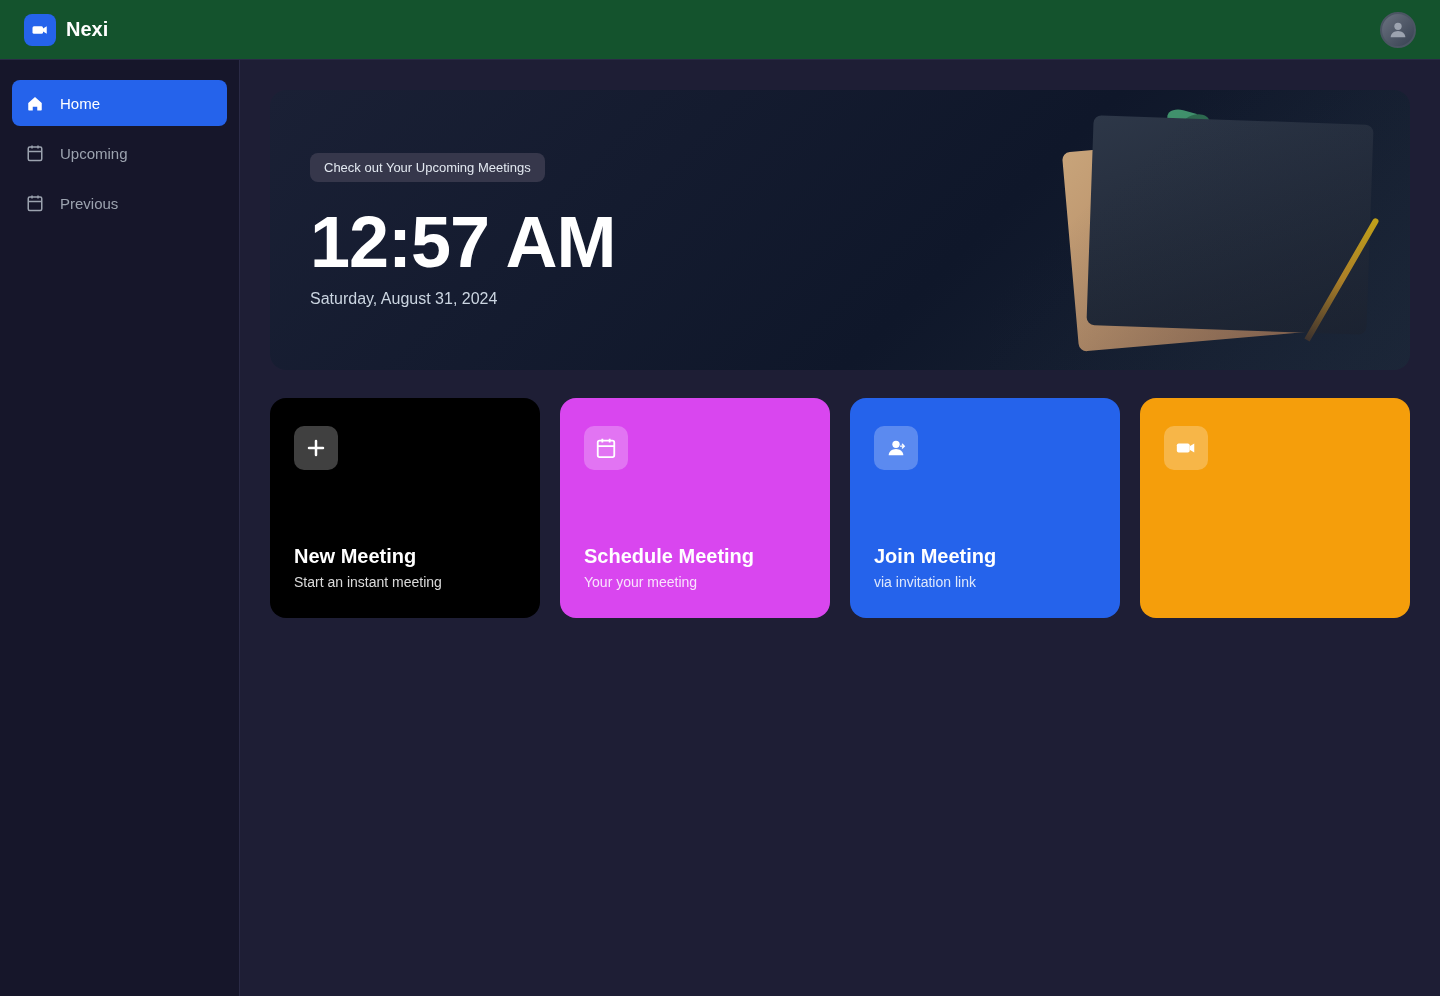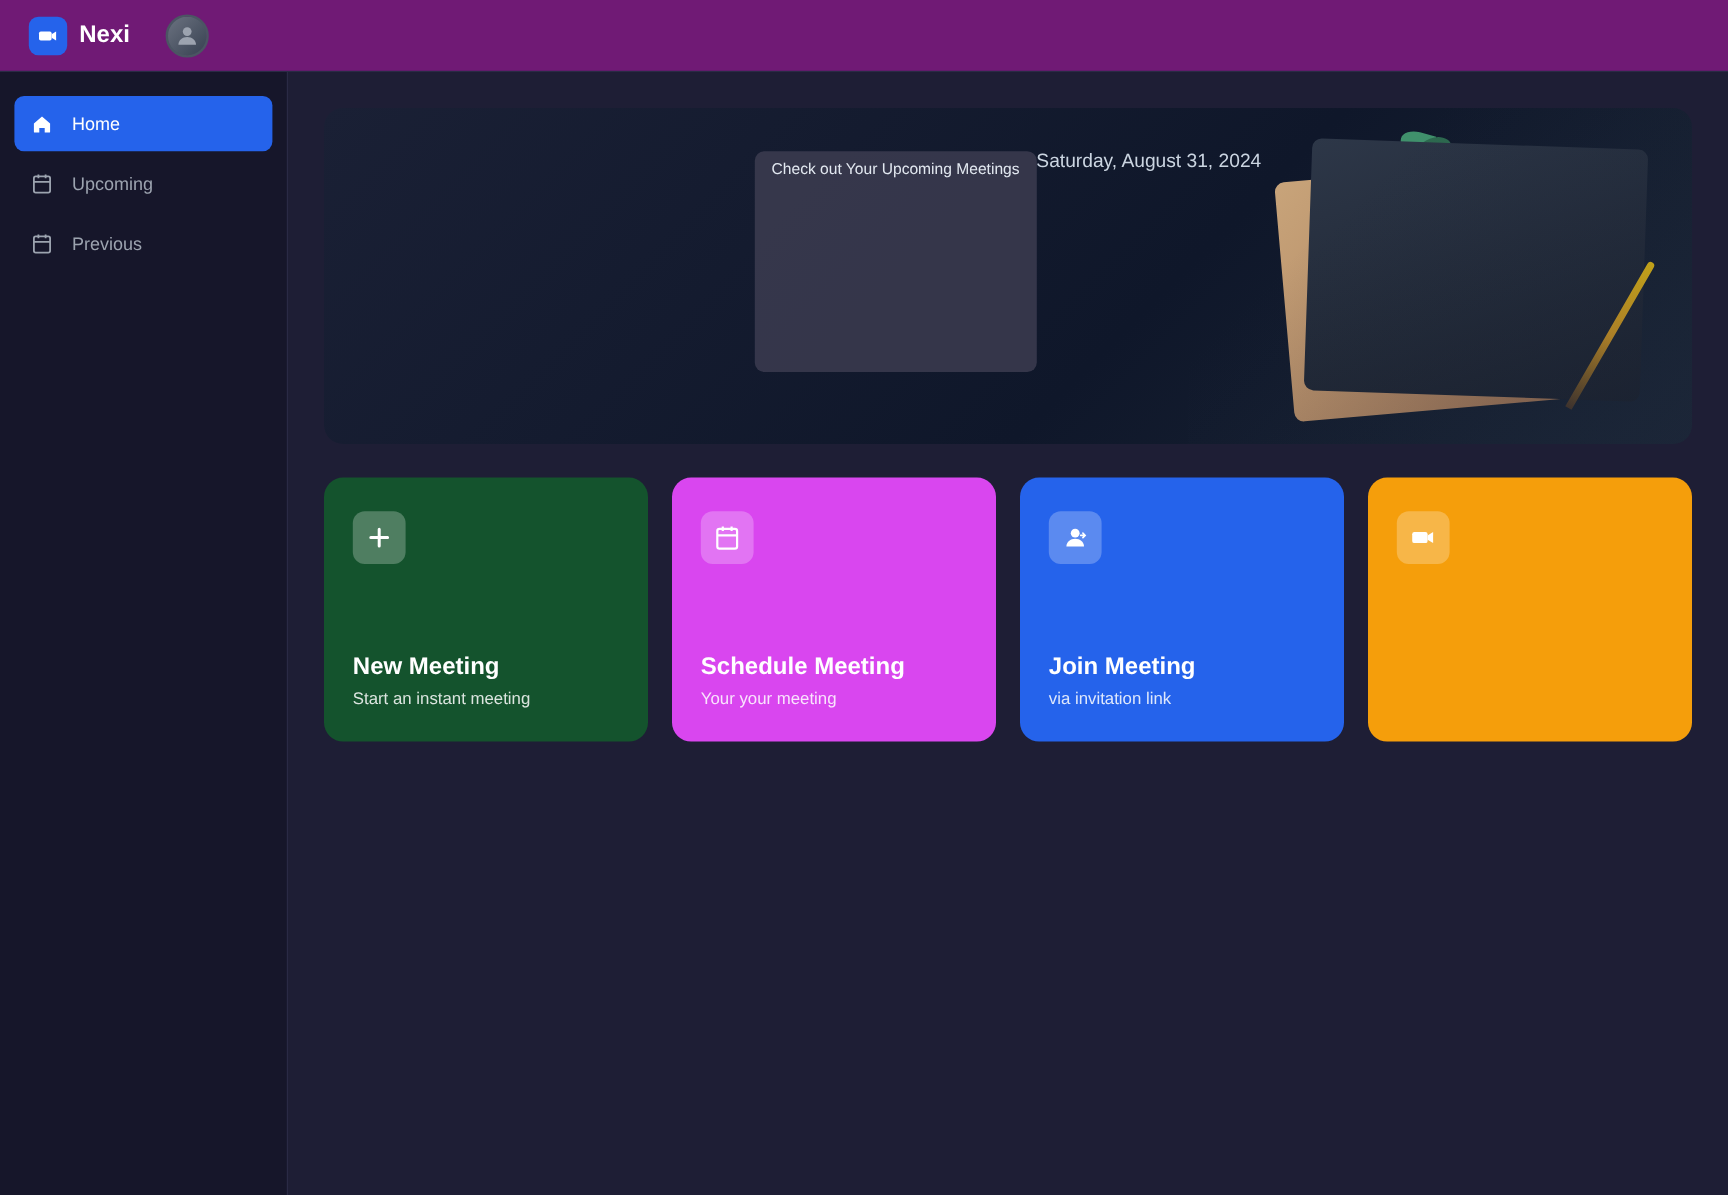--- a/index.html
+++ b/index.html
@@ -12,24 +12,24 @@
       display: flex;
       flex-direction: column;
       overflow: hidden;
       color: #fff;
     }
 
     
     .topbar {
       width: 100%;
       height: 60px;
-      background: #701a75;
-      display: flex;
-      align-items: center;
-      justify-content: flex-start;
+      background: #14532d;
+      display: flex;
+      align-items: center;
+      justify-content: space-between;
       padding: 0 24px;
       border-bottom: 1px solid #2a2a45;
       flex-shrink: 0;
       z-index: 10;
       gap: 30px;
     }
 
     .topbar-logo {
       display: flex;
       align-items: center;
@@ -129,24 +129,23 @@
     
     .hero-banner {
       width: 100%;
       height: 280px;
       background: linear-gradient(135deg, #1a2035 0%, #0f172a 60%, #1a2535 100%);
       border-radius: 16px;
       position: relative;
       overflow: hidden;
       margin-bottom: 28px;
       display: flex;
-      flex-direction: row;
+      flex-direction: column;
       justify-content: center;
       padding: 36px 40px;
-      text-align: right;
     }
 
     .hero-banner::after {
       content: '';
       position: absolute;
       right: 0;
       top: 0;
       width: 420px;
       height: 100%;
       background: linear-gradient(135deg, transparent 30%, rgba(30,40,60,0.4) 100%);
@@ -288,21 +287,21 @@
       cursor: pointer;
       display: flex;
       flex-direction: column;
       justify-content: space-between;
       min-height: 220px;
       transition: transform 0.15s, box-shadow 0.15s;
       position: relative;
       overflow: hidden;
     }
 
-    .card-orange { background: #14532d; }
+    .card-orange { background: #000000; }
     .card-purple { background: #d946ef; justify-content: flex-end; }
     .card-blue   { background: #2563eb; }
     .card-yellow { background: #f59e0b; }
 
     .card-icon-wrap {
       width: 44px;
       height: 44px;
       background: rgba(255,255,255,0.25);
       border-radius: 10px;
       display: flex;
@@ -399,20 +398,21 @@
             <div class="plant-leaf"></div>
             <div class="plant-pot"></div>
           </div>
           <div class="notebook-bg"></div>
           <div class="notebook-main"></div>
           <div class="notebook-pencil"></div>
         </div>
       </div>
 
       <div class="hero-badge">Check out Your Upcoming Meetings</div>
+      <div class="hero-time">12:57 AM</div>
       <div class="hero-date">Saturday, August 31, 2024</div>
     </div>
 
     <div class="cards-grid">
 
       <div class="action-card card-orange">
         <div class="card-icon-wrap">
           <svg width="24" height="24" viewBox="0 0 24 24" fill="white">
             <path d="M12 5v14M5 12h14" stroke="white" stroke-width="2.5" stroke-linecap="round"></path>
           </svg>

